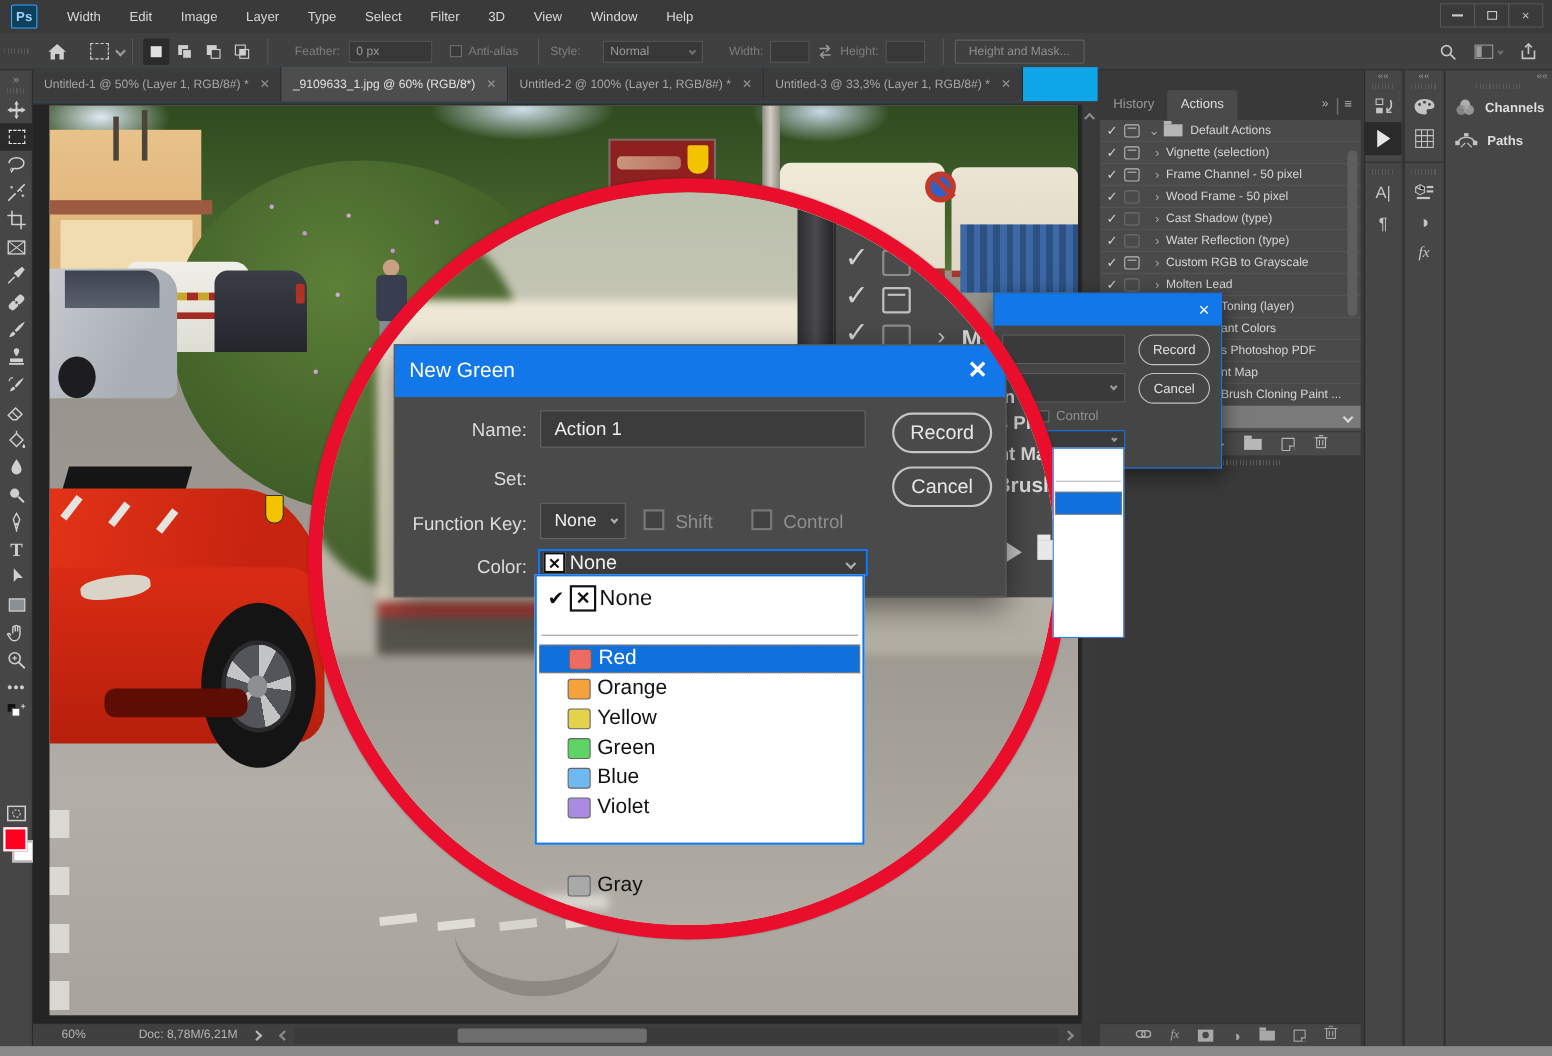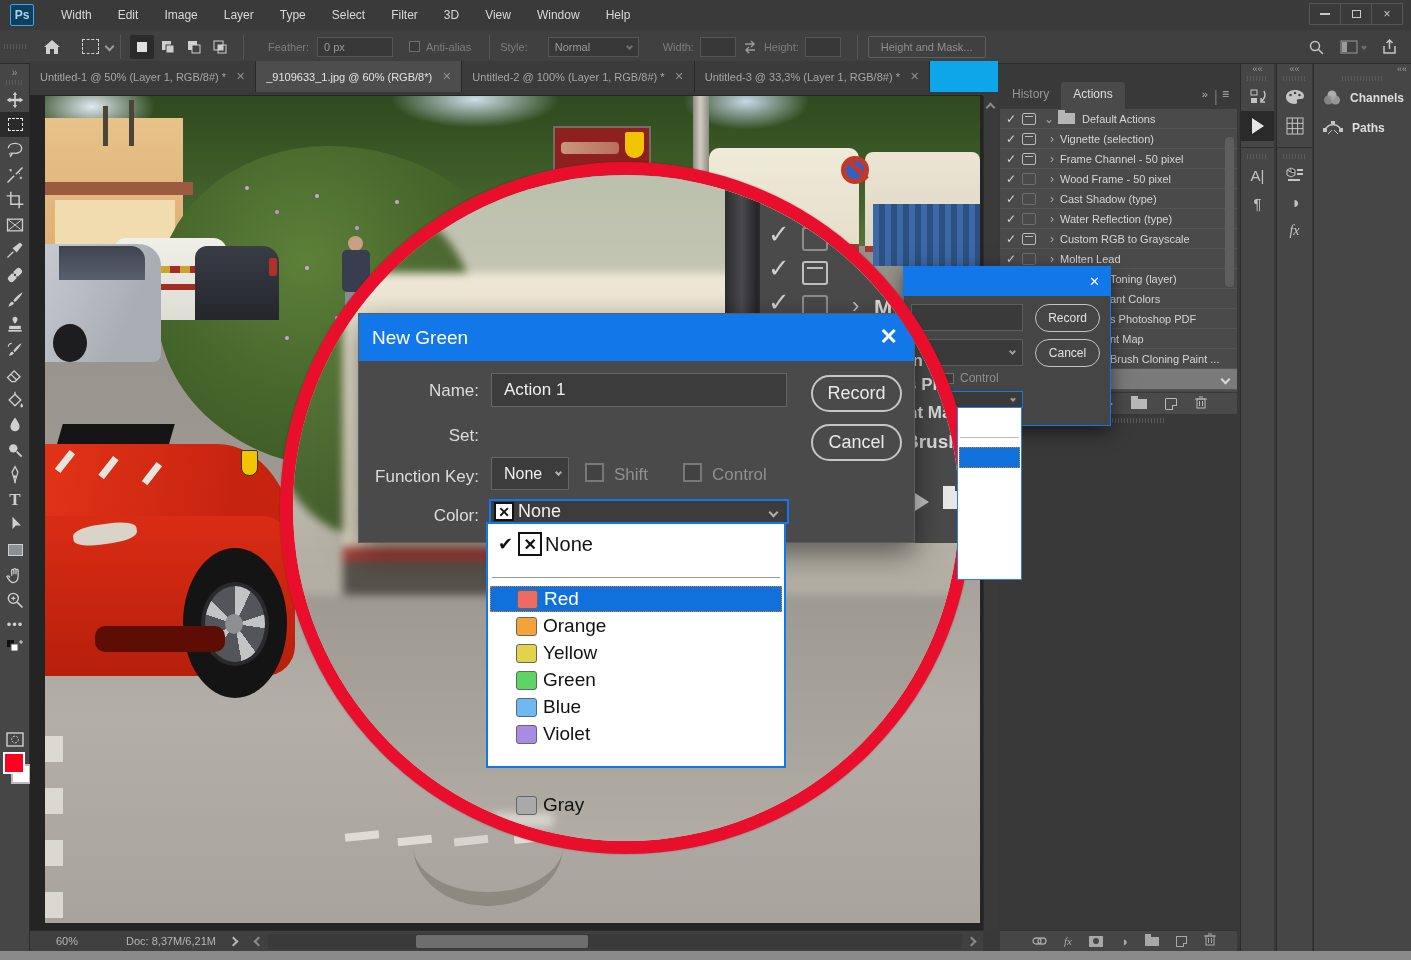--- a/index.html
+++ b/index.html
@@ -452,21 +452,21 @@
       <div class="abs" style="left:368px;top:690px;width:150px;height:120px;border:0 solid transparent;border-bottom:14px solid #7c786f;border-radius:50%;opacity:.6;"></div>
       <div class="abs" style="left:0px;top:640px;width:18px;height:190px;background:repeating-linear-gradient(#e6e4de 0 26px,transparent 26px 52px);opacity:.8;"></div>
     </div>
   </div>
 
   <div id="vscroll" class="abs">
     <span class="chev up" style="position:absolute;left:3px;top:8px;border-color:#8a8a8a;"></span>
   </div>
   <div id="statusrow" class="abs">
     <span class="txt" style="margin-left:26px;font-size:11px;color:#b5b5b5;">60%</span>
-    <span class="txt" style="margin-left:48px;font-size:11px;color:#b5b5b5;">Doc: 8,37M/6,21M</span>
+    <span class="txt" style="margin-left:48px;font-size:11px;color:#b5b5b5;">Doc: 8,78M/6,21M</span>
     <span class="chev right" style="margin-left:14px;border-color:#b5b5b5;"></span>
     <span class="chev left" style="margin-left:18px;border-color:#8a8a8a;"></span>
     <div style="position:relative;flex:1;height:15px;margin:0 6px;background:#3a3a3a;border-radius:2px;">
       <div style="position:absolute;left:148px;top:1px;width:172px;height:13px;background:#6e6e6e;border-radius:2px;"></div>
     </div>
     <span class="chev right" style="margin-right:8px;border-color:#8a8a8a;"></span>
   </div>
 
   <div id="dock" class="abs"></div>
 

